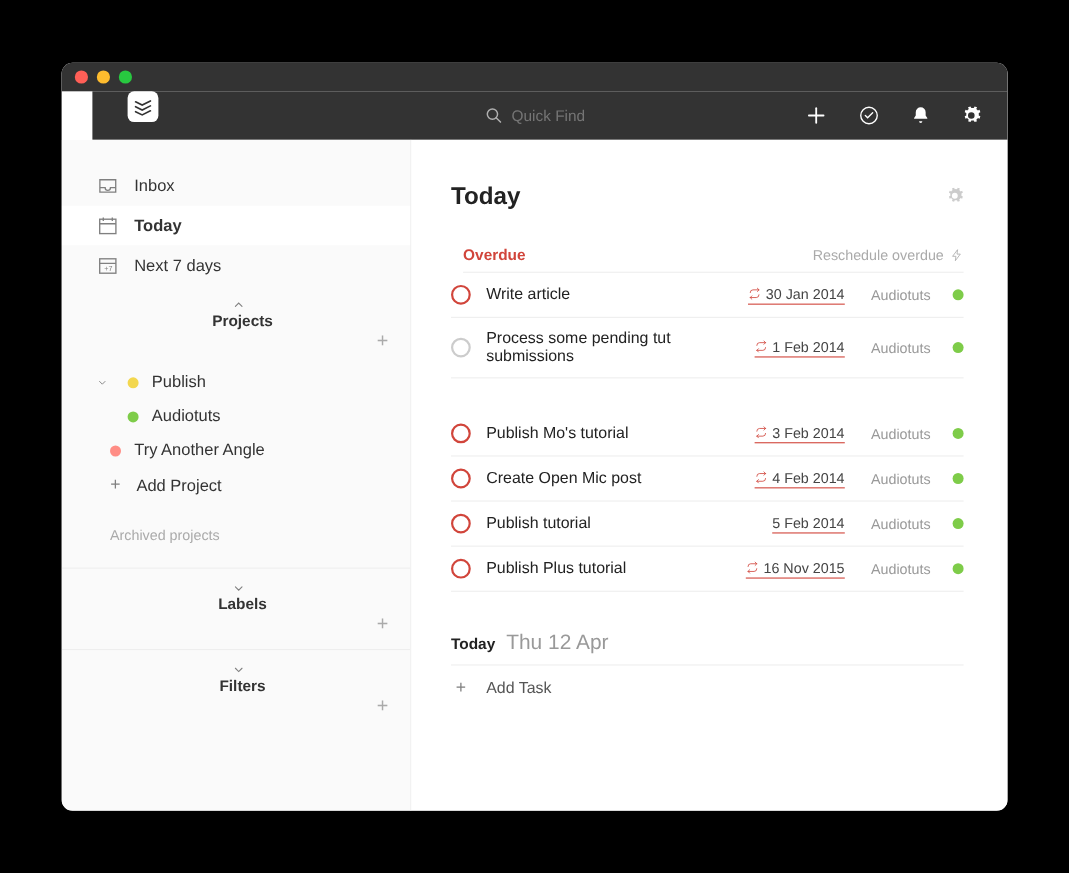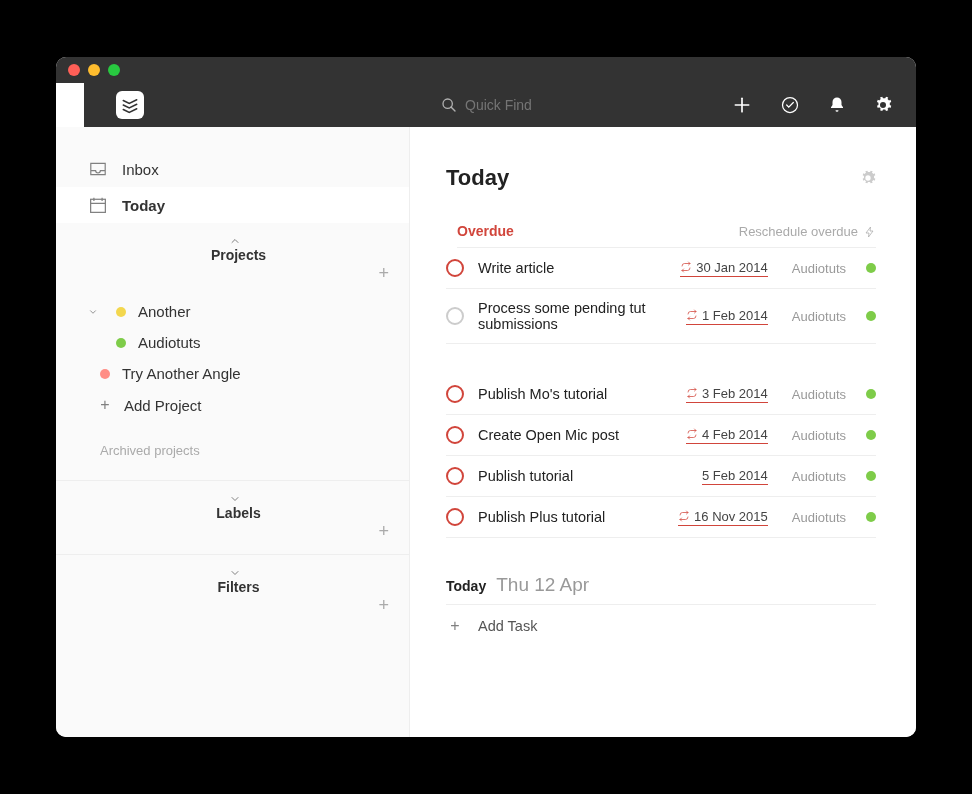--- a/index.html
+++ b/index.html
@@ -32,21 +32,20 @@
   }
   .traffic-light { width: 12px; height: 12px; border-radius: 50%; }
   .tl-close { background: #ff5f57; }
   .tl-min { background: #febc2e; }
   .tl-max { background: #28c840; }
 
   .topbar {
     height: 44px;
     background: #333333;
     display: flex;
-    align-items: center;
     padding: 0 24px 0 32px;
     color: #fff;
     margin-left: 28px;
   }
   .logo {
     width: 28px; height: 28px;
     background: #fff;
     border-radius: 6px;
     display: flex; align-items: center; justify-content: center;
   }
@@ -74,21 +73,21 @@
     margin-left: auto;
   }
   .toolbar-icon { color: #fff; cursor: pointer; display: flex; }
 
   .body-split {
     flex: 1;
     display: flex;
     overflow: hidden;
   }
   .sidebar {
-    width: 354px;
+    width: 318px;
     background: #fafafa;
     border-right: 1px solid #eee;
     padding: 24px 0 0 0;
     overflow-y: auto;
   }
   .nav-item {
     display: flex;
     align-items: center;
     gap: 14px;
     padding: 9px 20px 9px 32px;
@@ -268,39 +267,49 @@
           <svg width="20" height="18" viewBox="0 0 24 22" fill="none">
               <rect x="3" y="4" width="18" height="16" stroke="#808080" stroke-width="1.5"></rect>
               <line x1="3" y1="9" x2="21" y2="9" stroke="#808080" stroke-width="1.5"></line>
               <line x1="7" y1="2" x2="7" y2="6" stroke="#808080" stroke-width="1.5"></line>
               <line x1="17" y1="2" x2="17" y2="6" stroke="#808080" stroke-width="1.5"></line>
             </svg>
         </span>
         <span>Today</span>
       </div>
 
+      <div class="nav-item">
+        <span class="nav-icon">
+          <svg width="20" height="18" viewBox="0 0 24 22" fill="none">
+              <rect x="3" y="4" width="18" height="16" stroke="#808080" stroke-width="1.5"></rect>
+              <line x1="3" y1="9" x2="21" y2="9" stroke="#808080" stroke-width="1.5"></line>
+              <text x="8" y="18" font-size="8" fill="#808080">+7</text>
+            </svg>
+        </span>
+        <span>Next 7 days</span>
+      </div>
 
       <div class="section-row">
         <span class="chev">
           <svg width="12" height="12" viewBox="0 0 24 24">
               <path d="M6 15l6-6 6 6" stroke="#808080" stroke-width="2" fill="none" stroke-linecap="round"></path>
             </svg>
         </span>
         <span>Projects</span>
         <span class="plus-right">+</span>
       </div>
 
       <div class="proj-item">
         <span class="proj-chev">
           <svg width="10" height="10" viewBox="0 0 24 24">
               <path d="M6 9l6 6 6-6" stroke="#808080" stroke-width="2" fill="none" stroke-linecap="round"></path>
             </svg>
         </span>
         <span class="dot" style="background:#f3d74e"></span>
-        <span>Another</span>
+        <span>Publish</span>
       </div>
       <div class="proj-item proj-sub">
         <span class="dot" style="background:#7ecc49"></span>
         <span>Audiotuts</span>
       </div>
       <div class="proj-item" style="padding-left:44px">
         <span class="dot" style="background:#ff8d85"></span>
         <span>Try Another Angle</span>
       </div>
       <div class="proj-item addp" style="padding-left:42px">

